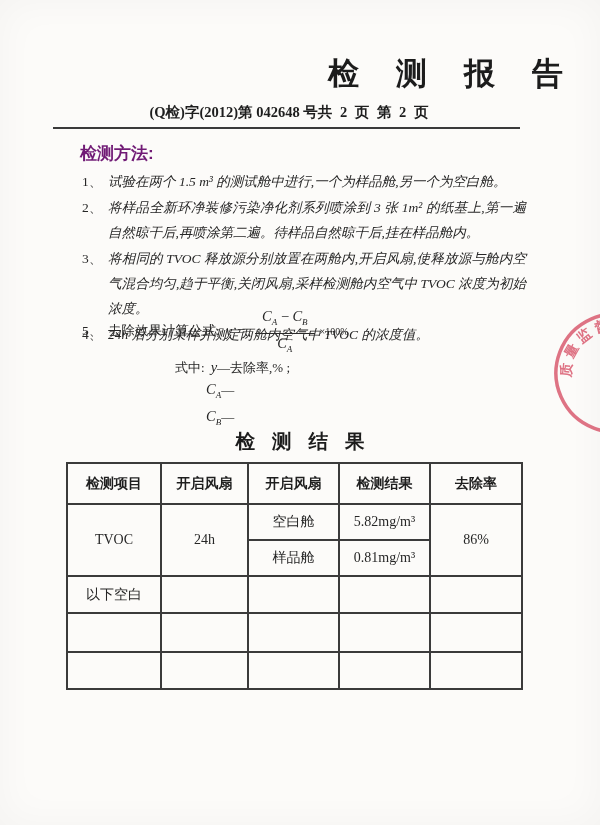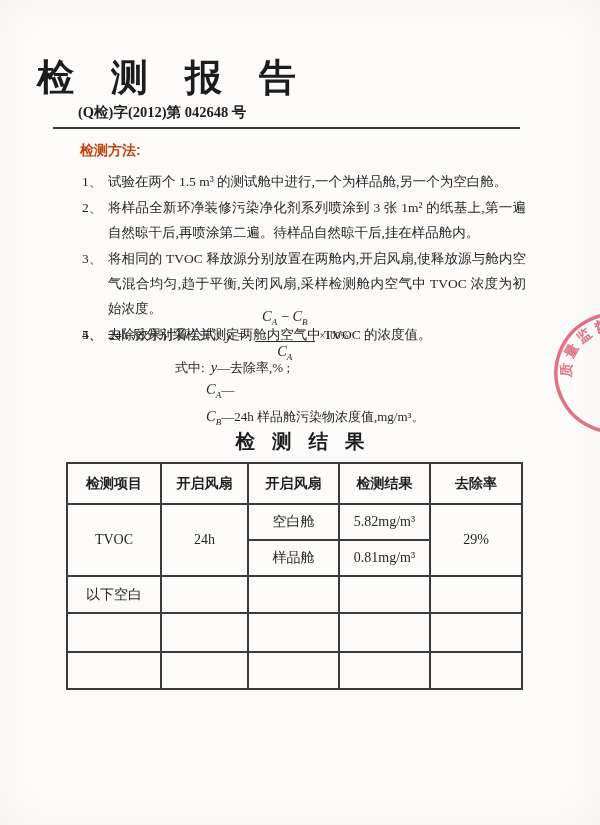--- a/index.html
+++ b/index.html
@@ -8,62 +8,62 @@
     position:relative;
     width:600px; height:825px;
     background:#fcfbf9;
     overflow:hidden;
     font-family:"Liberation Serif", serif;
     color:#262626;
     box-shadow: inset 0 0 40px rgba(0,0,0,0.035);
   }
   .report-title {
     position:absolute; top:53px; left:0; width:100%;
-    text-align:left;
-    font-size:37px; font-weight:bold; color:#1c1c1c;
+    text-align:right;
+    font-size:31px; font-weight:bold; color:#1c1c1c;
     letter-spacing:37px; text-indent:37px;
   }
   .doc-line {
     position:absolute; top:103px; left:78px; width:424px;
-    display:flex; justify-content:space-between;
+    display:flex; justify-content:center;
     font-size:14.5px; font-weight:bold; color:#1e1e1e;
   }
   .doc-line .pages { letter-spacing:2px; }
   .rule {
     position:absolute; top:127px; left:53px; width:467px;
     border-top:2px solid #3a3a3a;
   }
   .methods-heading {
     position:absolute; top:142px; left:80px;
     font-family:"Liberation Sans", sans-serif;
-    font-size:14px; font-weight:bold; color:#c2410c;
+    font-size:17px; font-weight:bold; color:#701a75;
   }
   .method-list {
     position:absolute; top:169px; left:82px; width:444px;
   }
   .method-item {
     display:flex; align-items:flex-start;
     font-size:13.5px; line-height:25px; margin-bottom:1px;
   }
   .method-num { width:26px; flex:none; }
-  .method-text { flex:1; text-align:justify; }
+  .method-text { flex:1; text-align:justify;font-style:italic; }
   .formula-row {
     position:absolute; top:308px; left:82px;
     display:flex; align-items:center;
     font-size:13.5px;
   }
   .formula-num { width:26px; }
   .formula-label { margin-right:6px; }
   .math { font-family:"Liberation Serif", serif; font-style:italic; font-size:14.5px; }
   .math sub { font-size:9px; font-style:italic; }
   .frac {
     display:inline-block; text-align:center; vertical-align:middle;
     margin:0 5px; line-height:1.15;
   }
-  .frac .top { display:block; border-bottom:1.4px solid #2a2a2a; padding:0 7px 14px; }
+  .frac .top { display:block; border-bottom:1.4px solid #2a2a2a; padding:0 7px 6px; }
   .frac .bot { display:block; padding-top:1px; }
   .formula-mult { font-size:10px;font-family:Liberation Serif, serif; }
   .legend {
     position:absolute; top:357px; left:175px;
     font-size:13px; line-height:21.5px;
   }
   .legend-line { display:flex; align-items:flex-start; }
   .legend-line.indent { margin-left:31px; }
   .legend-prefix { margin-right:6px; }
   .results-title {
@@ -94,20 +94,21 @@
 </style>
 </head>
 <body>
 
 <div class="paper">
 
   <div class="report-title">检测报告</div>
 
   <div class="doc-line">
     <span>(Q检)字(2012)第 042648 号</span>
+    <span class="pages">共 2 页  第 2 页</span>
   </div>
 
   <div class="rule"></div>
 
   <div class="methods-heading">检测方法:</div>
 
   <div class="method-list">
     <div class="method-item">
       <span class="method-num">1、</span>
       <span class="method-text">试验在两个 1.5 m³ 的测试舱中进行,一个为样品舱,另一个为空白舱。</span>
@@ -145,21 +146,20 @@
       <span>—</span>
       <span>去除率,% ;</span>
     </div>
     <div class="legend-line indent">
       <span class="math"><span>C</span><sub>A</sub></span>
       <span>—</span>
     </div>
     <div class="legend-line indent">
       <span class="math"><span>C</span><sub>B</sub></span>
       <span>—</span>
-      <span>24h 样品舱污染物浓度值,mg/m³。</span>
     </div>
   </div>
 
   <div class="results-title">检测结果</div>
 
   <table class="results-table">
     <colgroup>
       <col style="width:94px">
         <col style="width:87px">
         <col style="width:91px">
@@ -172,21 +172,21 @@
       <th>开启风扇</th>
       <th>开启风扇</th>
       <th>检测结果</th>
       <th>去除率</th>
     </tr>
     <tr style="height:36px">
       <td rowspan="2">TVOC</td>
       <td rowspan="2">24h</td>
       <td>空白舱</td>
       <td>5.82mg/m³</td>
-      <td rowspan="2">29%</td>
+      <td rowspan="2">86%</td>
     </tr>
     <tr style="height:36px">
       <td>样品舱</td>
       <td>0.81mg/m³</td>
     </tr>
     <tr style="height:37px">
       <td>以下空白</td>
       <td></td>
       <td></td>
       <td></td>

